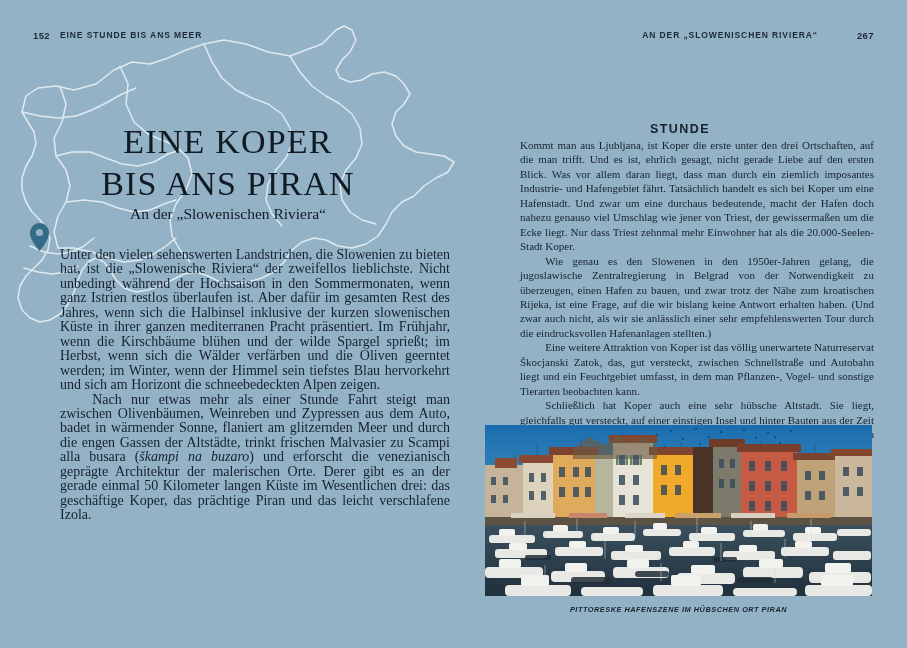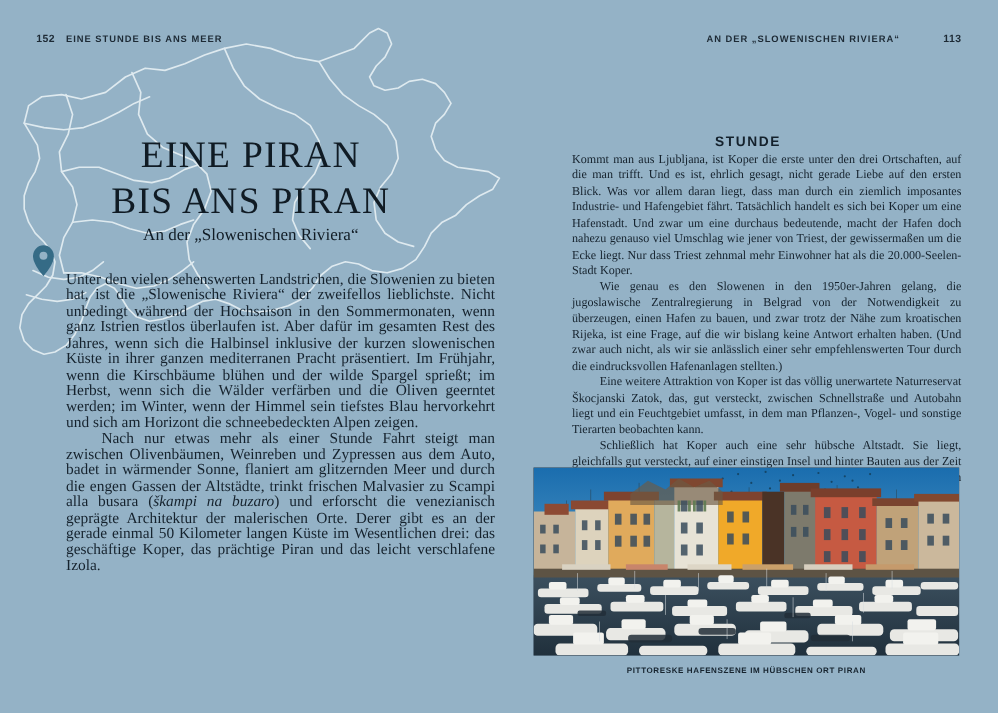--- a/index.html
+++ b/index.html
@@ -78,21 +78,21 @@
     font-size:11px;
     line-height:14.45px;
     text-align:justify;
     color:#15222d;
     -webkit-hyphens:auto;hyphens:auto;
   }
   .col-right p{margin:0;}
   .col-right p + p{text-indent:2.3em;}
 
   
-  .photo-block{position:absolute;left:32px;top:425px;width:387px;}
+  .photo-block{position:absolute;left:32px;top:425px;width:387px;font-style:italic;}
   .photo{
     position:relative;width:387px;height:171px;
     overflow:hidden;
     background:#2d3f4e;
   }
   .photo svg{display:block;width:100%;height:100%;}
   .caption{
     margin-top:9px;width:387px;text-align:center;
     font-family:"Liberation Sans", sans-serif;
     font-weight:bold;
@@ -142,26 +142,26 @@
         <path d="M49,233 C49,227.5 44.8,223 39.5,223 C34.2,223 30,227.5 30,233
                  C30,240.5 39.5,251 39.5,251 C39.5,251 49,240.5 49,233 Z" fill="#356b86"></path>
         <circle cx="39.5" cy="232.5" r="3.6" fill="#94b2c6"></circle>
       </g>
     </svg>
   </div>
 
   <div class="runhead folio" id="folio-left">152</div>
   <div class="runhead" id="head-left">EINE STUNDE BIS ANS MEER</div>
   <div class="runhead" id="head-right">AN DER „SLOWENISCHEN RIVIERA“</div>
-  <div class="runhead folio" id="folio-right">113</div>
+  <div class="runhead folio" id="folio-right">267</div>
 
   <div class="page-left">
 
     <h1 class="title">
-      <span>EINE PIRAN</span>
+      <span>EINE KOPER</span>
       <span class="l2">BIS ANS PIRAN</span>
     </h1>
 
     <div class="subtitle">An der „Slowenischen Riviera“</div>
 
     <div class="col-left">
       <p>Unter den vielen sehenswerten Landstrichen, die Slowenien zu bieten hat, ist die „Slowenische Riviera“ der zweifellos lieblichste. Nicht unbedingt während der Hochsaison in den Sommermonaten, wenn ganz Istrien restlos überlaufen ist. Aber dafür im gesamten Rest des Jahres, wenn sich die Halbinsel inklusive der kurzen slowenischen Küste in ihrer ganzen mediterranen Pracht präsentiert. Im Frühjahr, wenn die Kirschbäume blühen und der wilde Spargel sprießt; im Herbst, wenn sich die Wälder verfärben und die Oliven geerntet werden; im Winter, wenn der Himmel sein tiefstes Blau hervorkehrt und sich am Horizont die schneebedeckten Alpen zeigen.</p>
       <p><span>Nach nur etwas mehr als einer Stunde Fahrt steigt man zwischen Olivenbäumen, Weinreben und Zypressen aus dem Auto, badet in wärmender Sonne, flaniert am glitzernden Meer und durch die engen Gassen der Altstädte, trinkt frischen Malvasier zu Scampi alla busara (</span><i>škampi na buzaro</i><span>) und erforscht die venezianisch geprägte Architektur der malerischen Orte. Derer gibt es an der gerade einmal 50 Kilometer langen Küste im Wesentlichen drei: das geschäftige Koper, das prächtige Piran und das leicht verschlafene Izola.</span></p>
     </div>
   </div>

